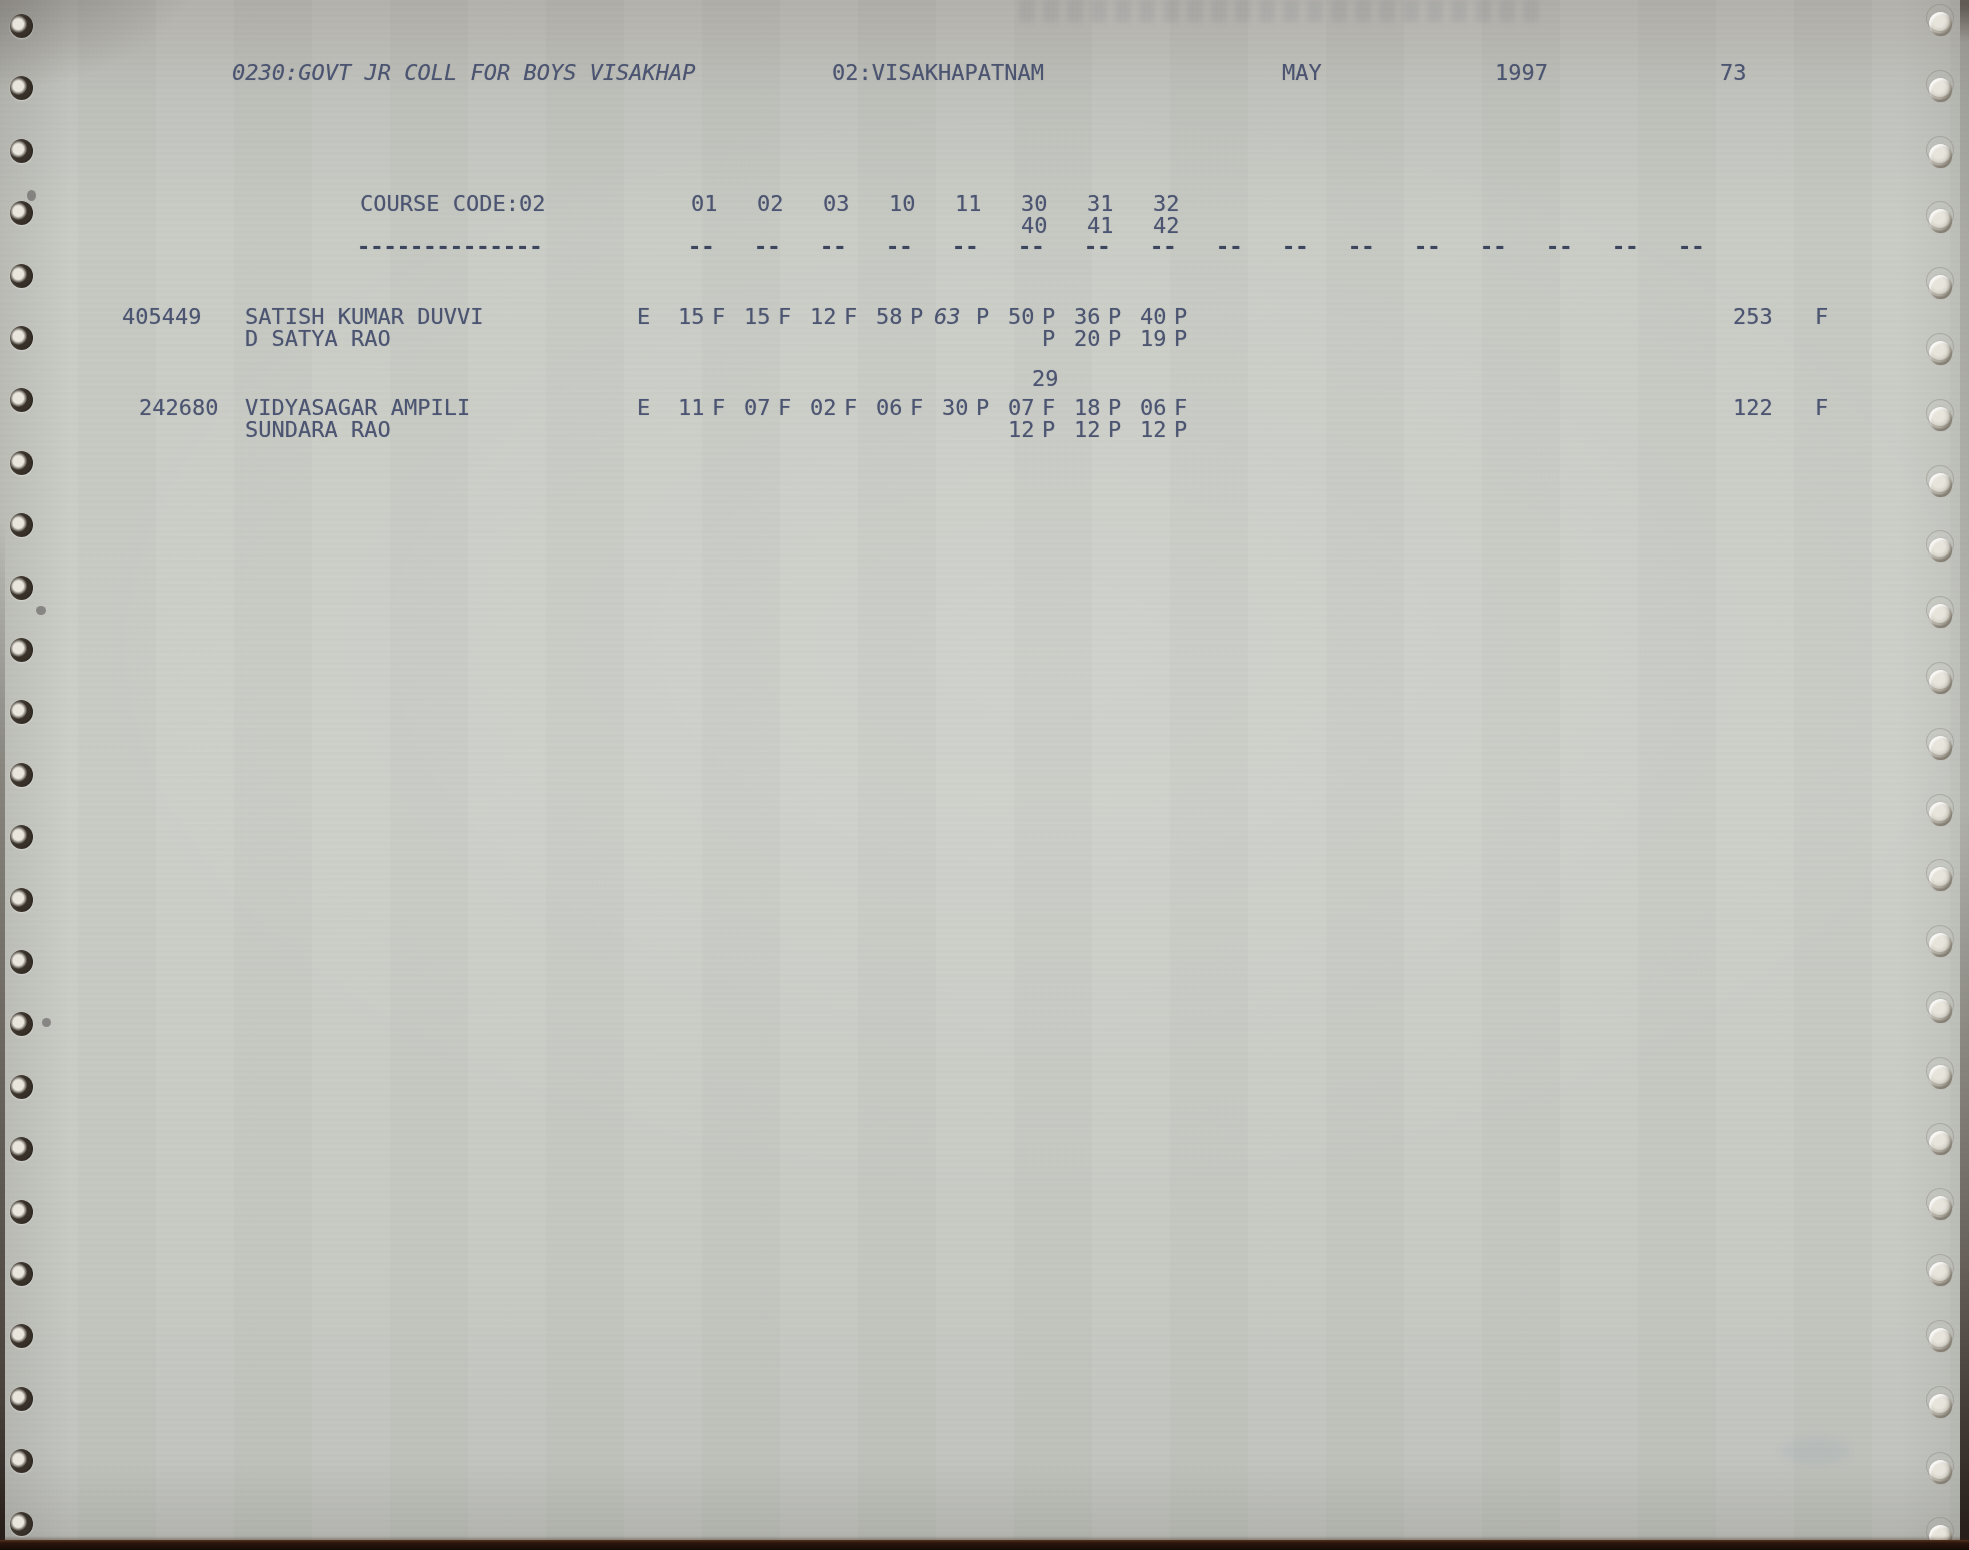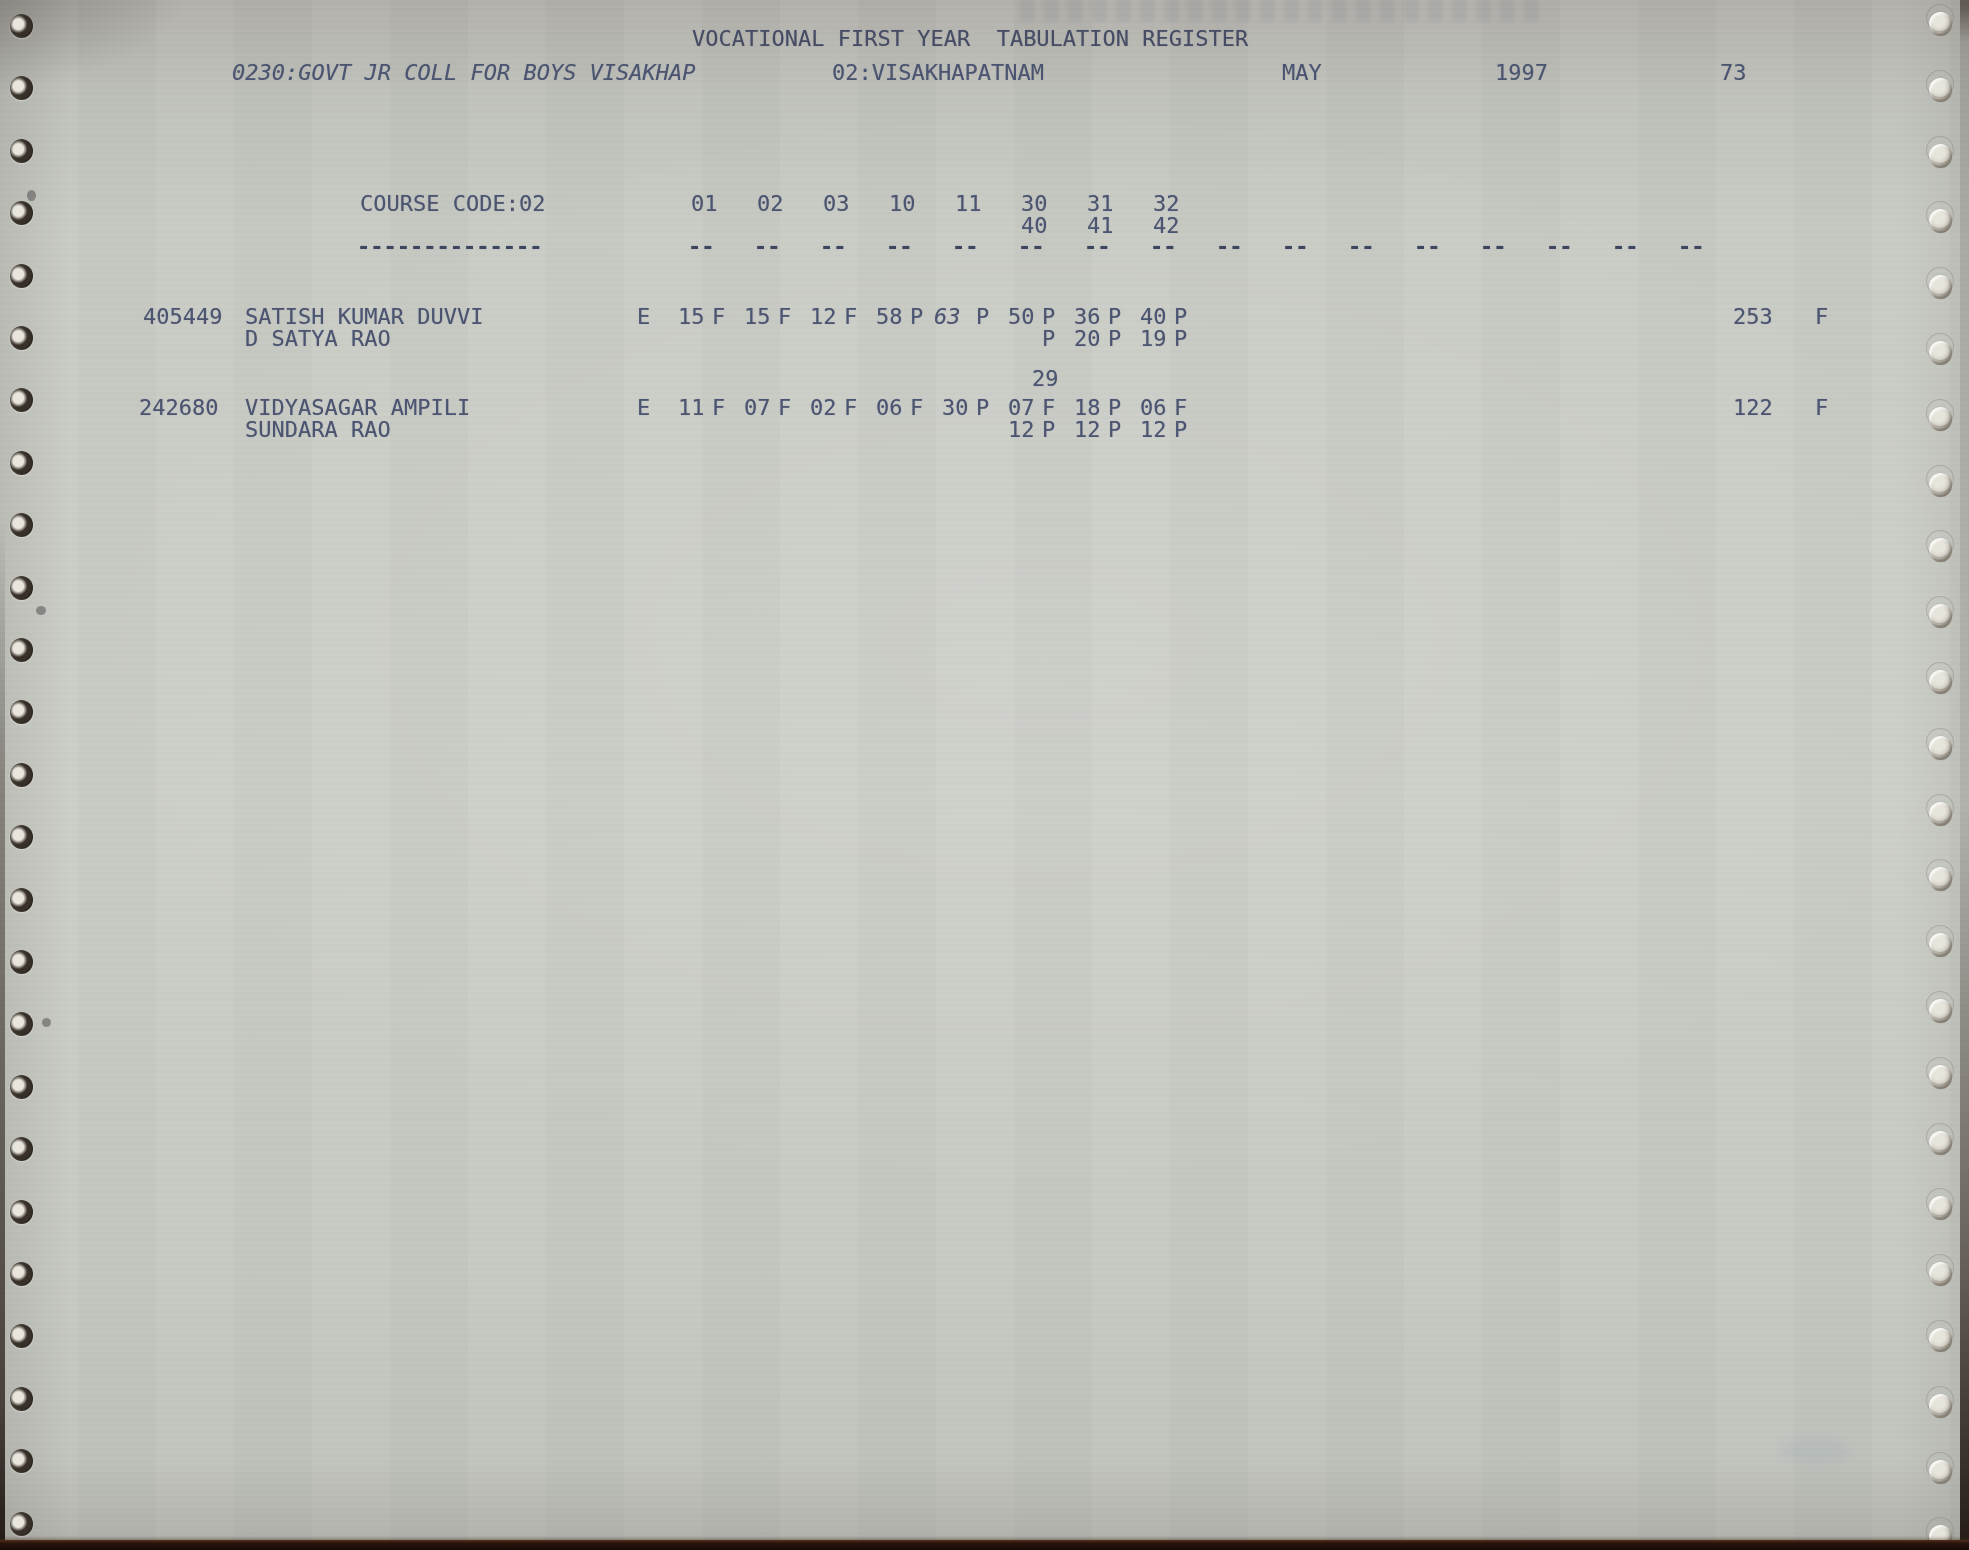--- a/index.html
+++ b/index.html
@@ -85,21 +85,20 @@
 </style>
 </head>
 <body>
 
 <div class="scan">
   <div class="paper">
     <div class="texture"></div>
     <div class="vignette"></div>
     <div class="bleed"></div>
 
-    <span class="txt" id="title">VOCATIONAL FIRST YEAR  TABULATION REGISTER</span>
     <span class="txt" id="college">0230:GOVT JR COLL FOR BOYS VISAKHAP</span>
     <span class="txt" id="district">02:VISAKHAPATNAM</span>
     <span class="txt" id="month">MAY</span>
     <span class="txt" id="year">1997</span>
     <span class="txt" id="pagenum">73</span>
     <span class="txt" id="course-label">COURSE CODE:02</span>
 
     <div id="cols1">
         <span class="txt" style="left: 691px; top: 193px;">01</span>
         <span class="txt" style="left: 757px; top: 193px;">02</span>
@@ -128,21 +127,21 @@
         <span class="txt sep" style="left: 1216px; top: 236px;">--</span>
         <span class="txt sep" style="left: 1282px; top: 236px;">--</span>
         <span class="txt sep" style="left: 1348px; top: 236px;">--</span>
         <span class="txt sep" style="left: 1414px; top: 236px;">--</span>
         <span class="txt sep" style="left: 1480px; top: 236px;">--</span>
         <span class="txt sep" style="left: 1546px; top: 236px;">--</span>
         <span class="txt sep" style="left: 1612px; top: 236px;">--</span>
         <span class="txt sep" style="left: 1678px; top: 236px;">--</span>
       </div>
     <div id="students">
-        <span class="txt" style="left: 143px; top: 306px;">405449</span>
+        <span class="txt" style="left: 122px; top: 306px;">405449</span>
         <span class="txt" style="left: 245px; top: 306px;">SATISH KUMAR DUVVI</span>
         <span class="txt" style="left: 245px; top: 328px;">D SATYA RAO</span>
         <span class="txt" style="left: 637px; top: 306px;">E</span>
         <span class="txt" style="left: 678px; top: 306px;">15</span>
         <span class="txt" style="left: 712px; top: 306px;">F</span>
         <span class="txt" style="left: 744px; top: 306px;">15</span>
         <span class="txt" style="left: 778px; top: 306px;">F</span>
         <span class="txt" style="left: 810px; top: 306px;">12</span>
         <span class="txt" style="left: 844px; top: 306px;">F</span>
         <span class="txt" style="left: 876px; top: 306px;">58</span>

